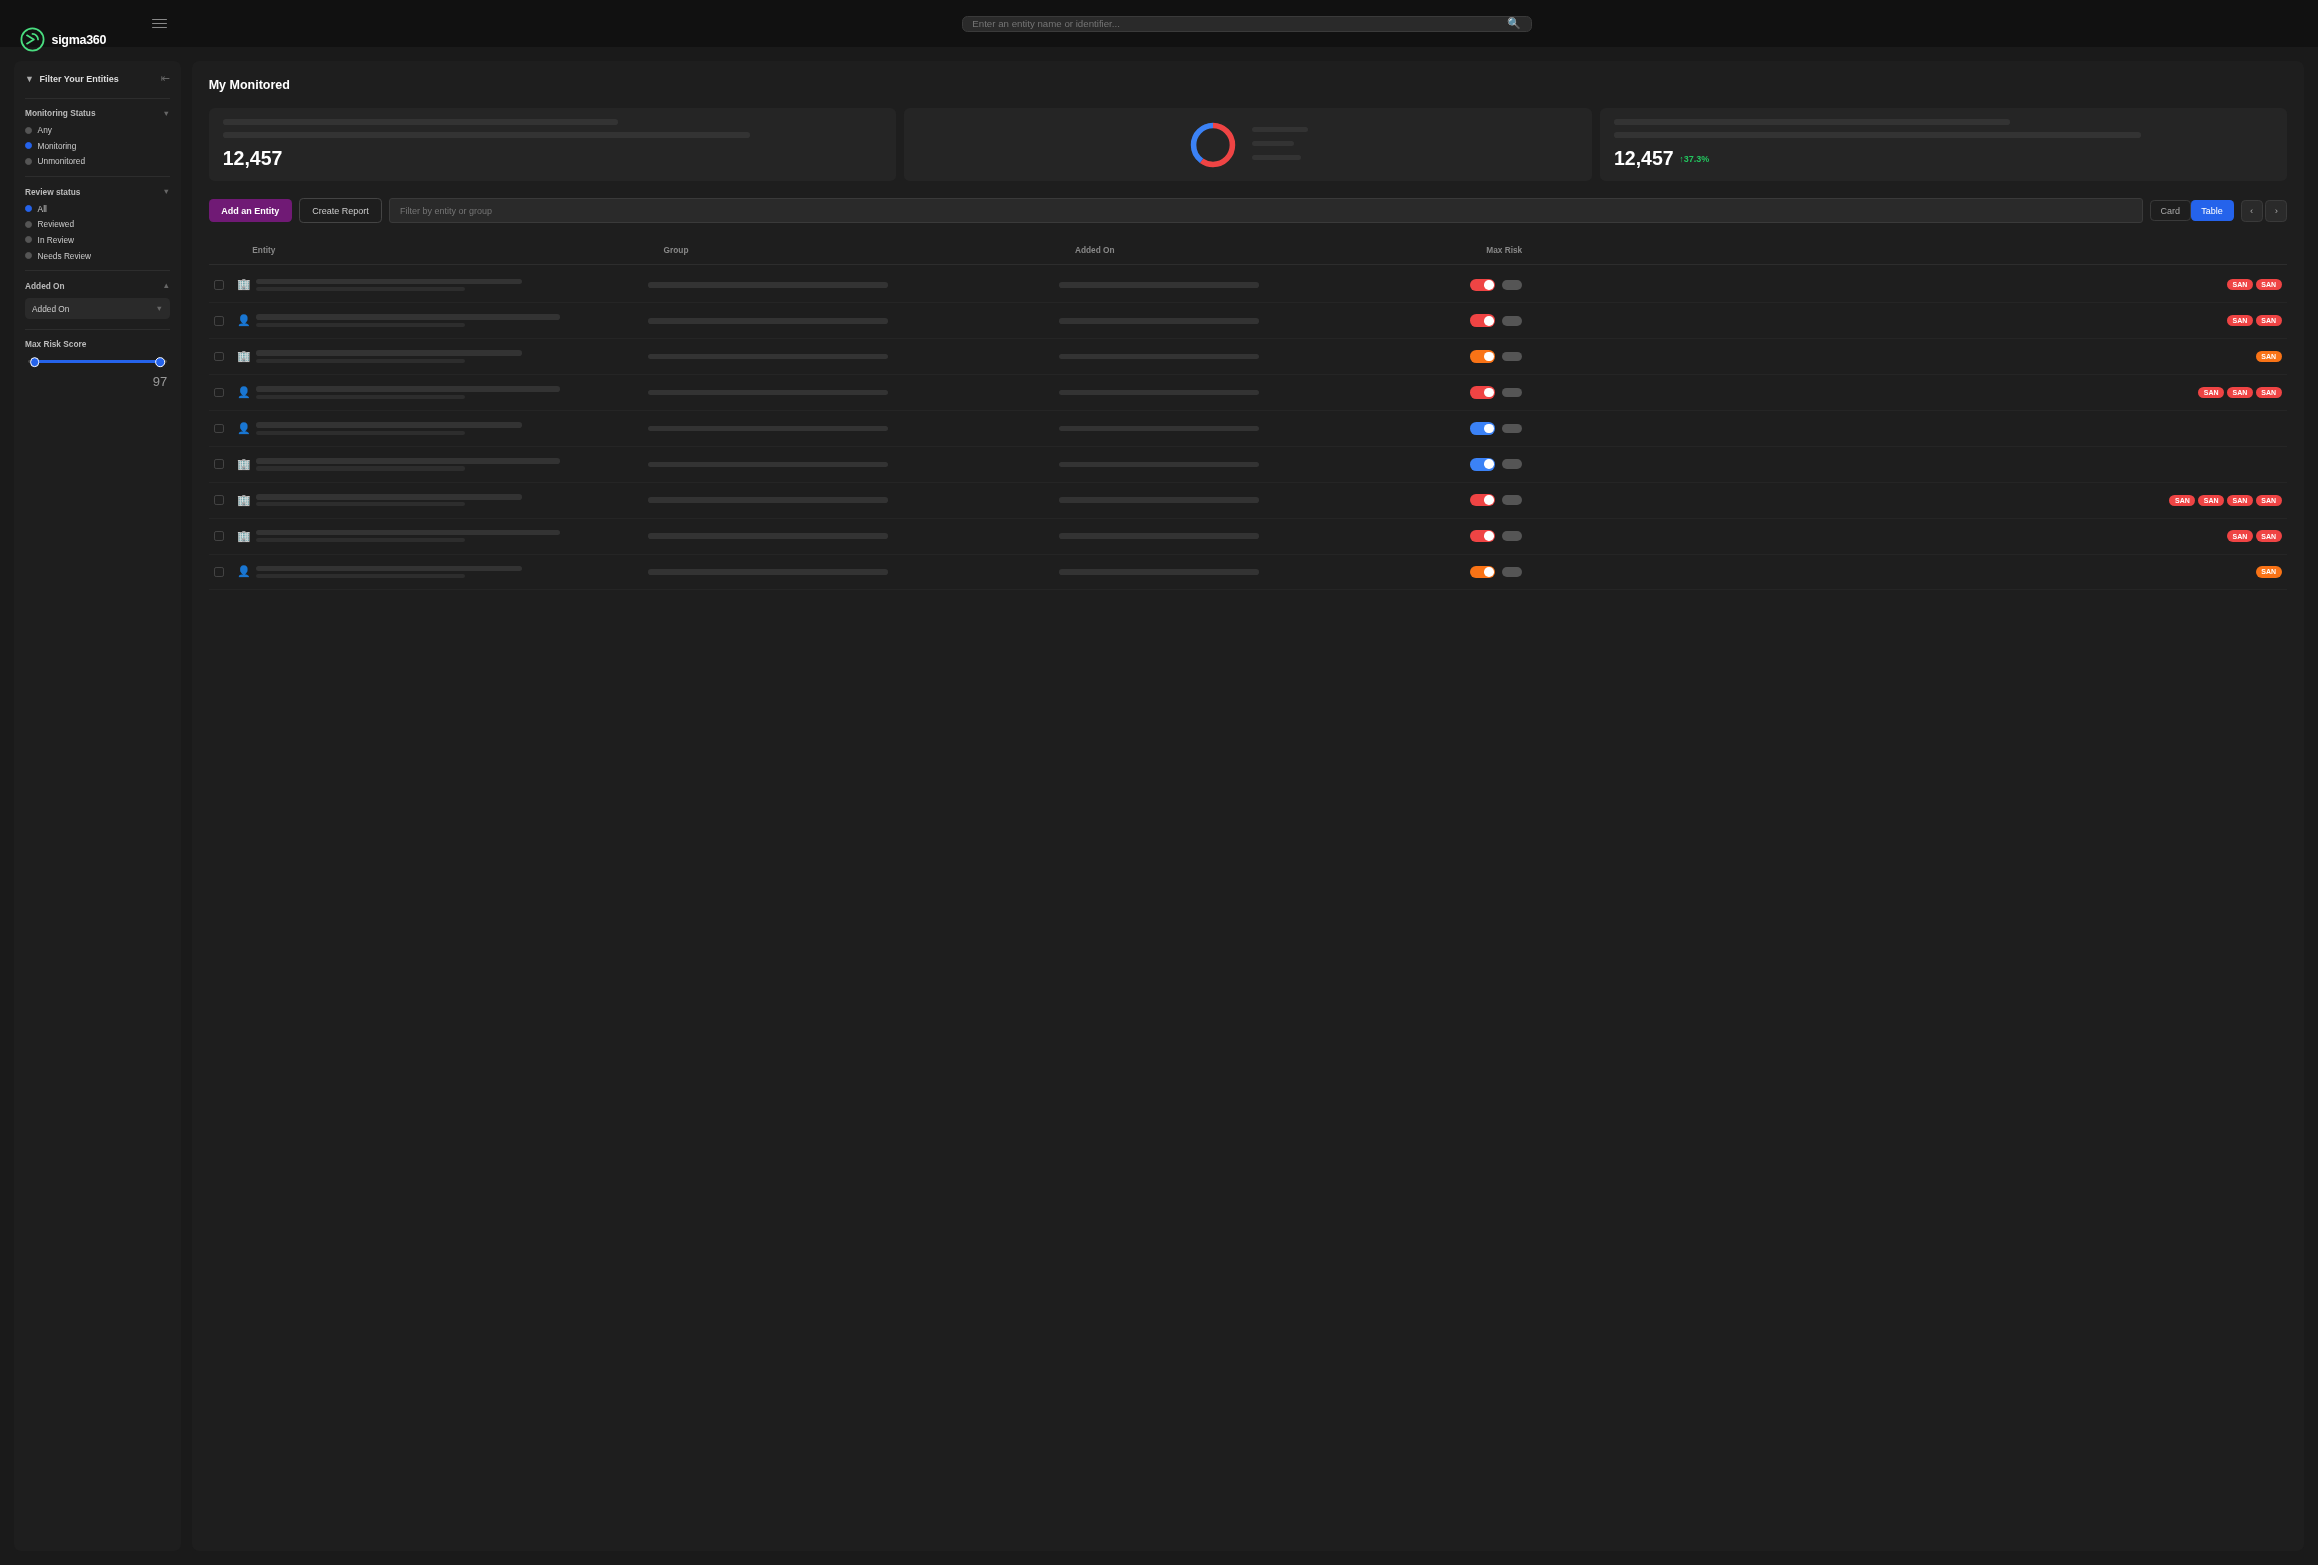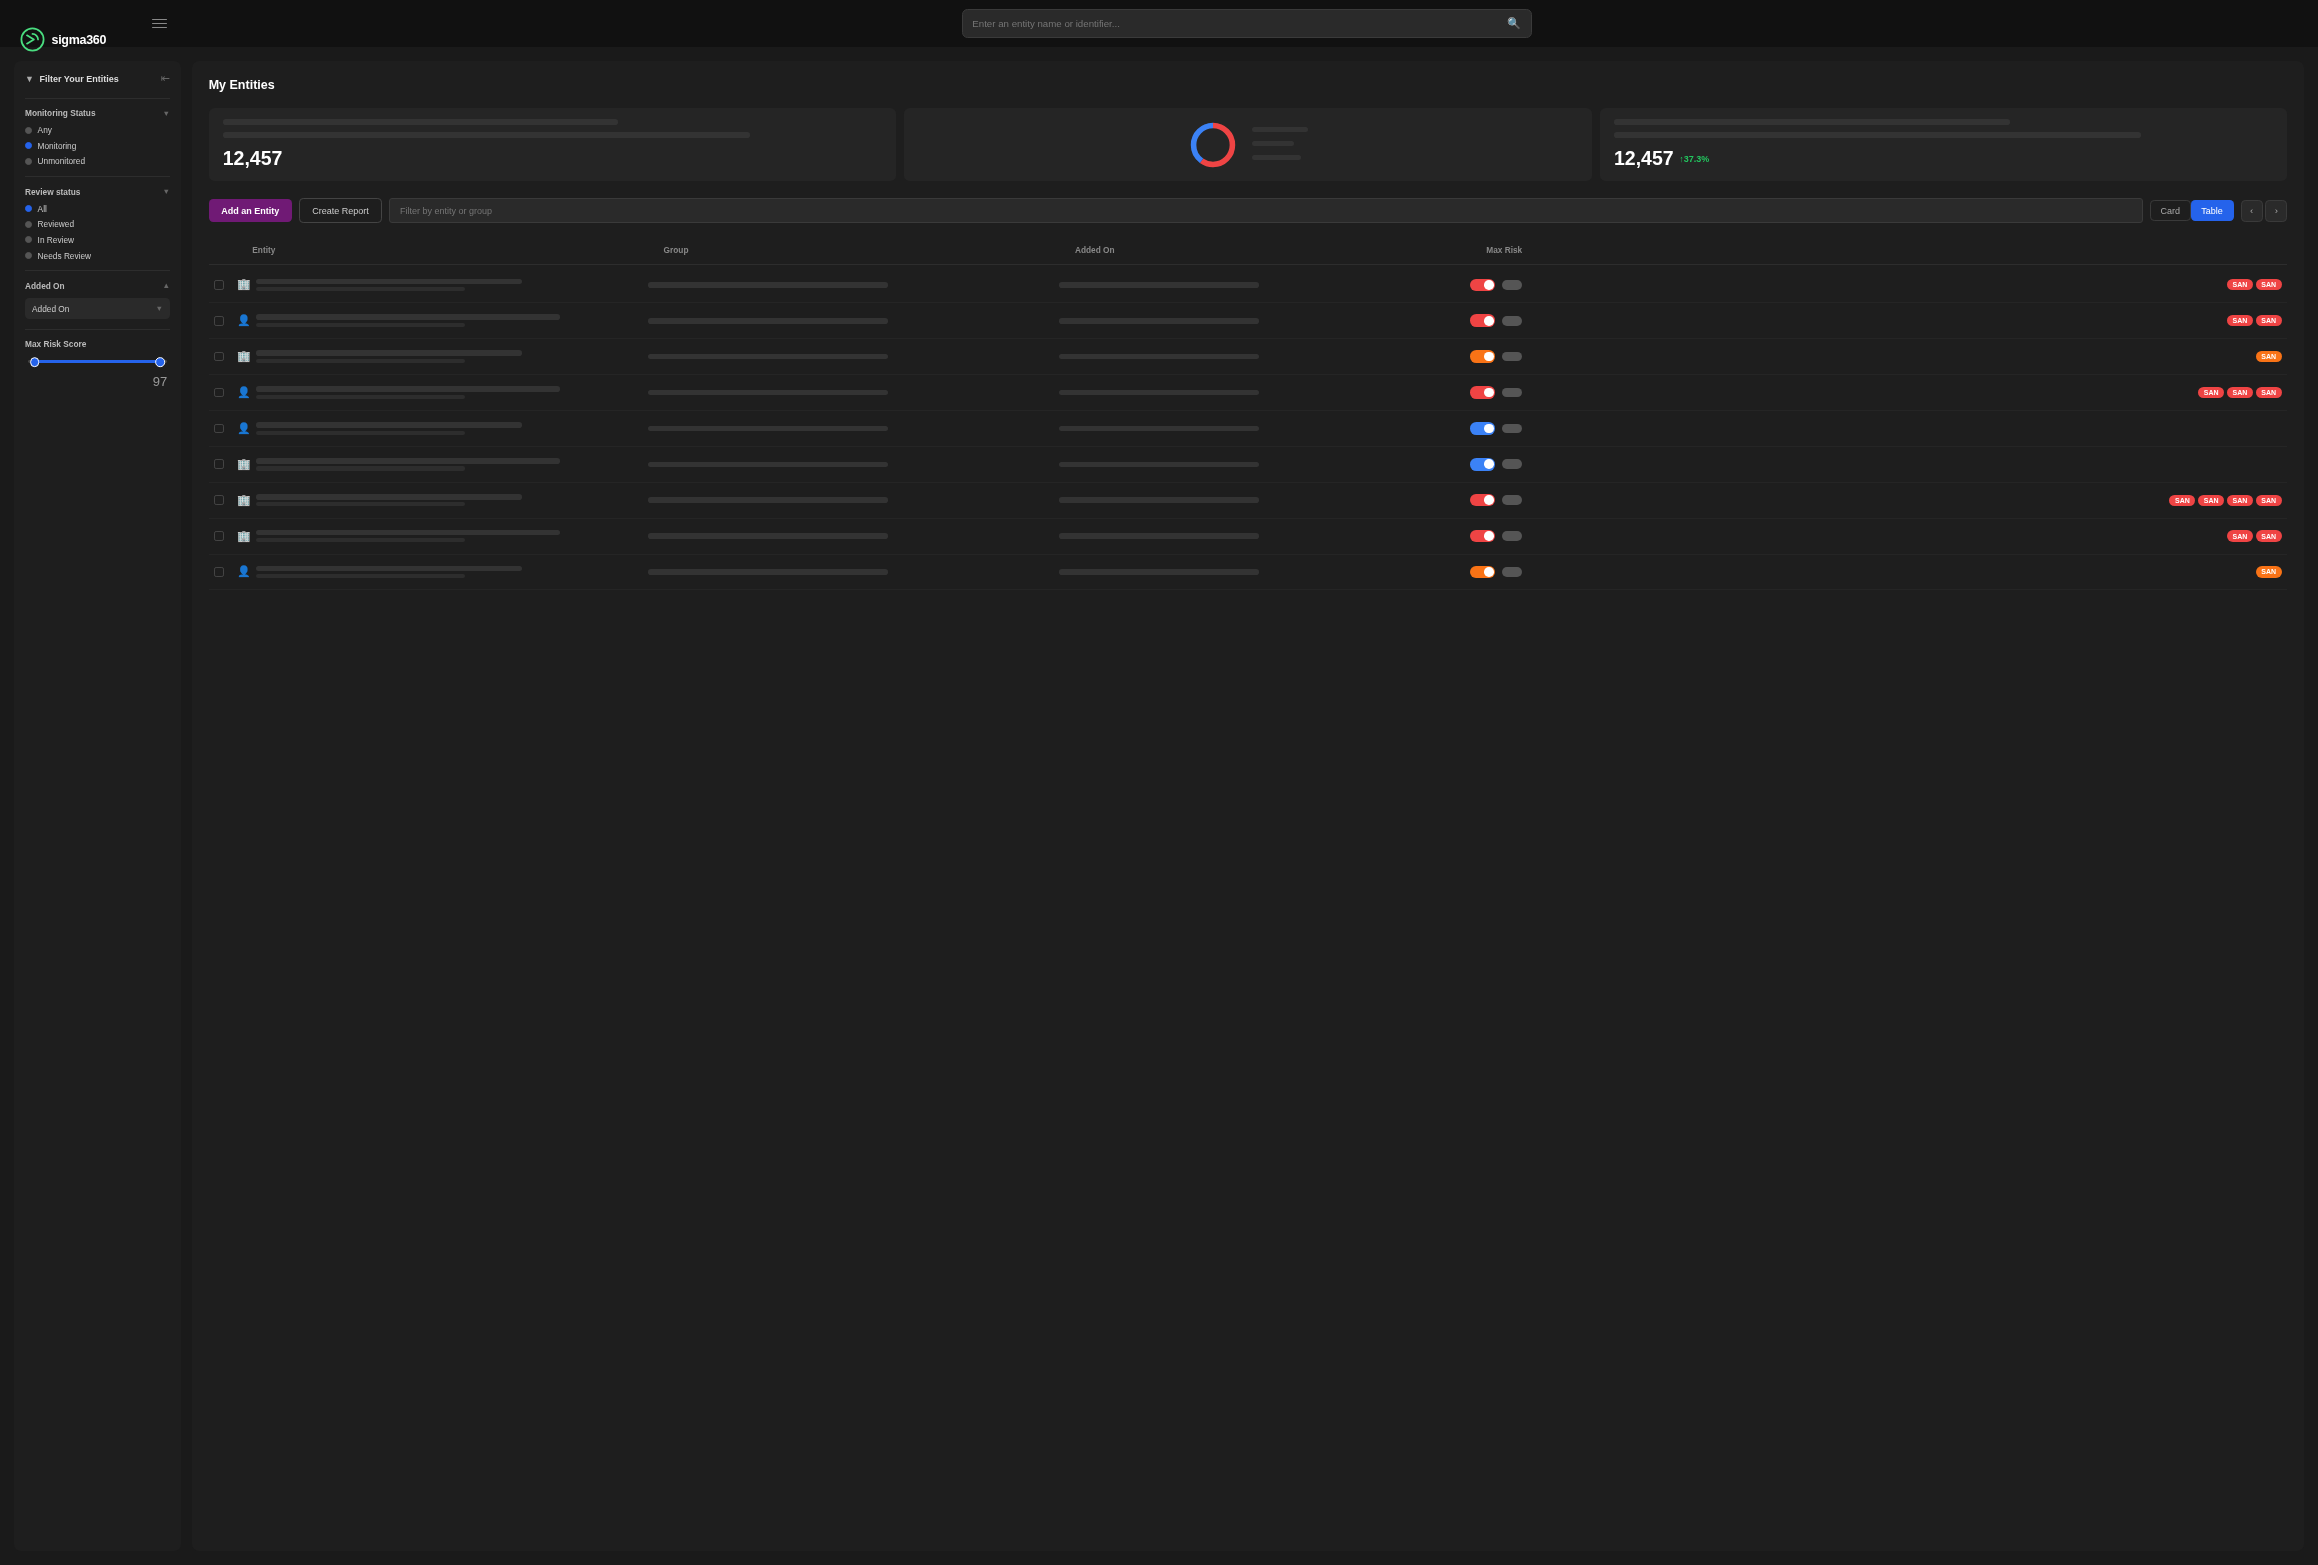--- a/index.html
+++ b/index.html
@@ -52,21 +52,21 @@
       border-radius: 1.4px;
     }
     .search-bar {
       flex: 1;
       display: flex;
       align-items: center;
       background: #2a2a2a;
       border: 0.7px solid #3a3a3a;
       border-radius: 5.6px;
       padding: 0 9.7px;
-      height: 29px;
+      height: 16px;
       max-width: 570px;
       margin: 0 auto;
     }
     .search-bar input {
       background: transparent;
       border: none;
       outline: none;
       color: #999;
       font-size: 9.7px;
       flex: 1;
@@ -606,21 +606,21 @@
           <div class="slider-fill"></div>
           <div class="slider-thumb left"></div>
           <div class="slider-thumb right"></div>
         </div>
         <div class="slider-value">97</div>
       </div>
     </div>
   </div>
 
   <div class="content-area">
-    <div class="page-title">My Entities</div>
+    <div class="page-title">My Monitored</div>
 
     <div class="stats-row">
       <div class="stat-card">
         <div class="stat-skeleton-line short"></div>
         <div class="stat-skeleton-line medium"></div>
         <div class="stat-number">12,457</div>
       </div>
       <div class="stat-card" style="align-items:center;justify-content:center;flex-direction:row;gap:14px;">
         <svg width="50" height="50" viewBox="0 0 72 72">
           <circle cx="36" cy="36" r="28" fill="none" stroke="#333" stroke-width="8"></circle>

